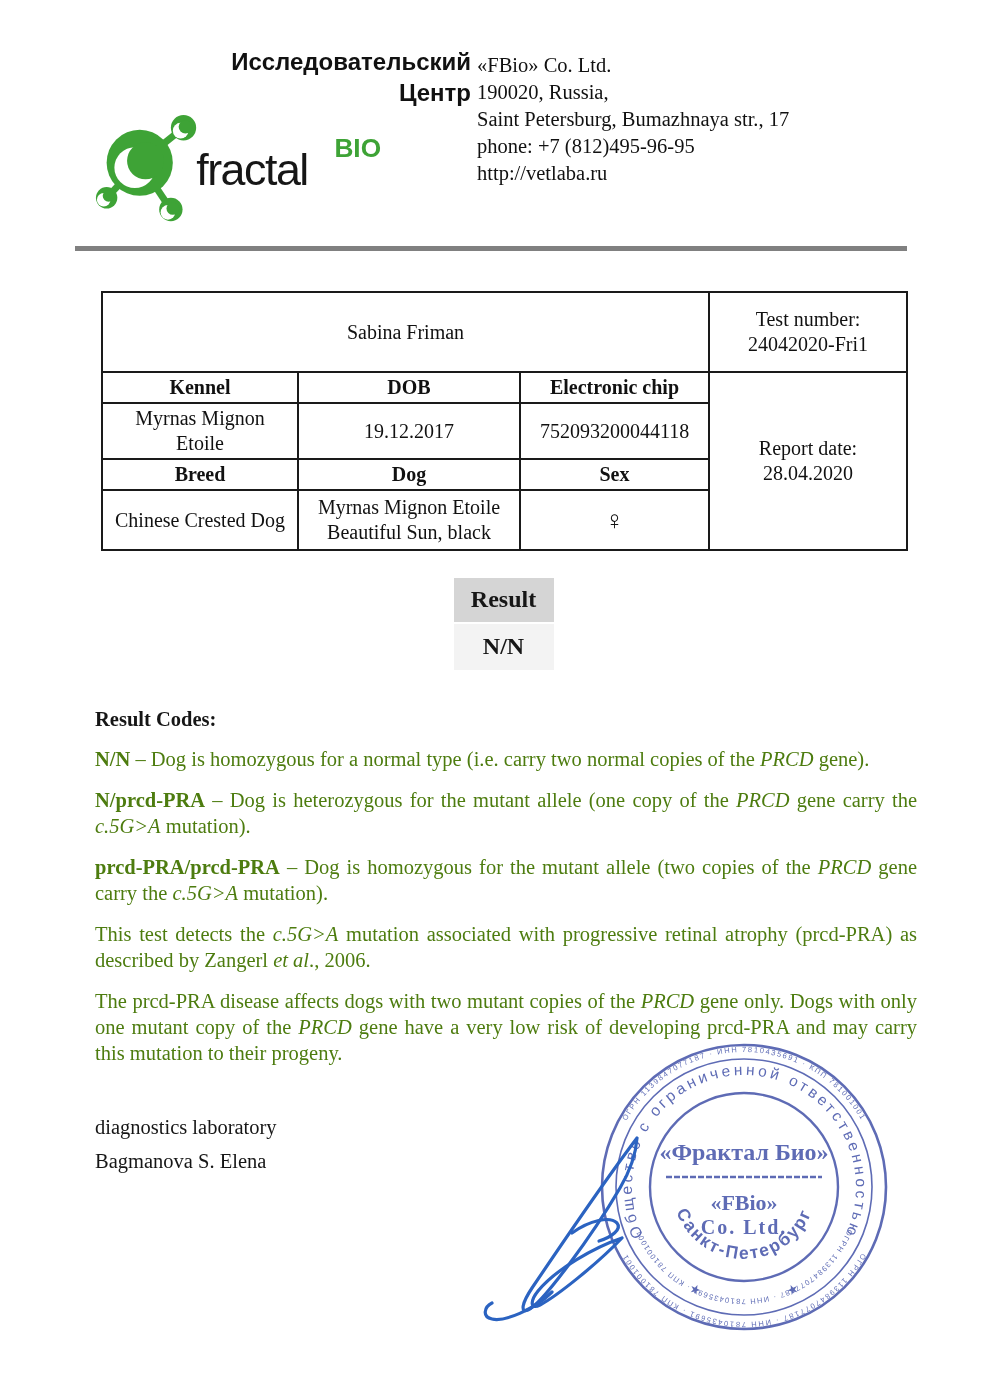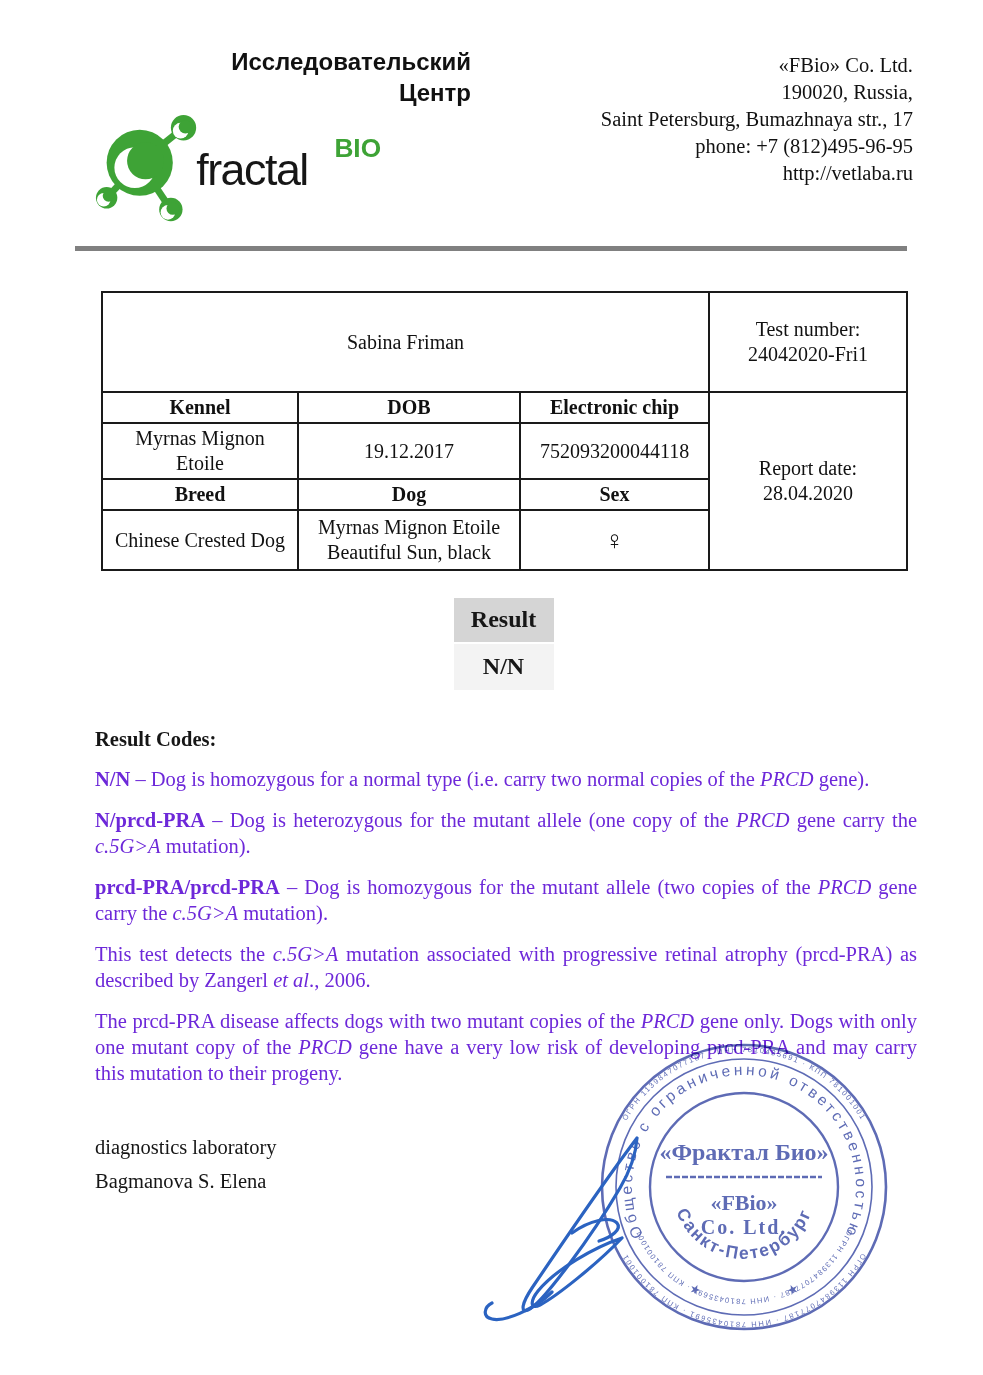--- a/index.html
+++ b/index.html
@@ -14,48 +14,48 @@
   }
   
   .header{display:flex;padding:46px 70px 0 85px;}
   .header-left{width:392px;}
   .center-name{
     font-family:"Liberation Sans", sans-serif;
     font-weight:bold;font-size:24px;line-height:31px;
     text-align:right;color:#111;padding-right:6px;
   }
   .logo{margin-top:4px;margin-left:8px;}
-  .header-right{flex:1;text-align:right;font-size:20.5px;line-height:27px;color:#111;padding-top:6px;}
+  .header-right{flex:1;text-align:left;font-size:20.5px;line-height:27px;color:#111;padding-top:6px;}
   .hrule{height:5px;background:#808080;margin:8px 76px 0 75px;}
   
   .doc-title{
     text-align:center;font-weight:bold;font-size:26px;
     margin-top:52px;color:#0e0e0e;
   }
   
   table.info{
     border-collapse:collapse;margin:40px 0 0 101px;
     width:805px;table-layout:fixed;font-size:20px;color:#111;
   }
   table.info td,table.info th{
     border:2px solid #1a1a1a;text-align:center;vertical-align:middle;
     padding:2px 6px;font-weight:normal;line-height:25px;
   }
   table.info th{font-weight:bold;border-radius:15px;}
   .col1{width:196px}.col2{width:222px}.col3{width:189px}.col4{width:198px}
-  .h-owner{height:100px}.h-lab{height:30px}.h-val1{height:52px}.h-val2{height:60px}
+  .h-owner{height:80px}.h-lab{height:30px}.h-val1{height:52px}.h-val2{height:60px}
   .sex-sym{font-size:26px;line-height:26px;}
   
   .result-wrap{width:100px;margin:27px auto 0 auto;transform:translateX(12px);text-align:center;}
   .result-head{background:#d5d5d5;font-weight:bold;font-size:24px;padding:8px 0 9px 0;}
   .result-val{background:#f3f3f3;font-weight:bold;font-size:24px;padding:9px 0 10px 0;margin-top:2px;}
   
   .bodytext{padding:0 66px 0 95px;}
   .codes-head{font-weight:bold;font-size:20.5px;margin-top:38px;}
-  .para{font-size:20.5px;line-height:26px;text-align:justify;margin-top:15px;color:#6d28d9;}
+  .para{font-size:20.5px;line-height:26px;text-align:justify;margin-top:15px;color:#4d7c0f;}
   .para .b{font-weight:bold;}
   .para .i{font-style:italic;}
   
   .signatory{margin-top:44px;font-size:20.5px;line-height:34px;}
   
   .seal{position:absolute;left:452px;top:1026px;mix-blend-mode:multiply;}
 </style>
 </head>
 <body>
 

